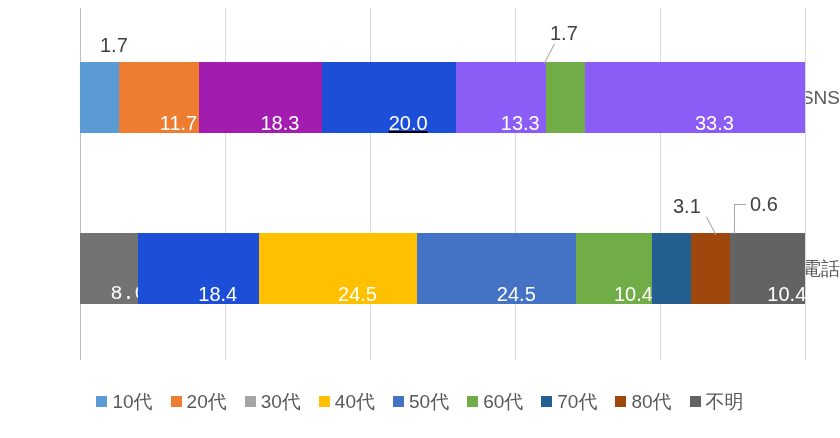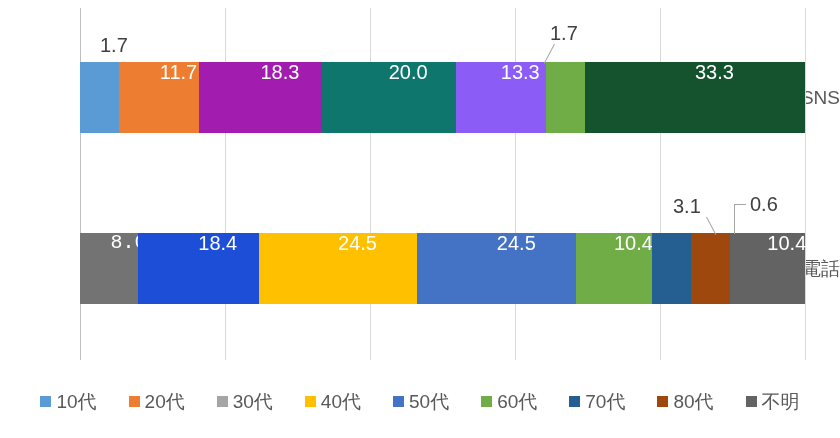--- a/index.html
+++ b/index.html
@@ -58,21 +58,21 @@
     display: flex;
     height: 71px;
     box-sizing: border-box;
   }
   #bar-sns { left: 0; top: 54px; width: 725px; }
   #bar-tel { left: 0; top: 225px; width: 725px; }
 
   .seg {
     position: relative;
     display: flex;
-    align-items: flex-start;
+    align-items: flex-end;
     justify-content: center;
     height: 100%;
     overflow: visible;
     box-sizing: border-box;
     padding-left: 39px;
   }
   .seg-label {
     color: #ffffff;
     font-size: 20px;
     line-height: 1;
@@ -101,21 +101,21 @@
 
   
   #legend {
     position: absolute;
     left: 0;
     top: 392px;
     width: 840px;
     display: flex;
     justify-content: center;
     align-items: center;
-    gap: 32px;
+    gap: 18px;
   }
   .legend-item {
     display: flex;
     align-items: center;
     gap: 5px;
   }
   .legend-swatch {
     width: 11px;
     height: 11px;
     flex: none;
@@ -147,28 +147,28 @@
       </div>
 
     <div class="bar" id="bar-sns">
         <div class="seg" style="width: 1.7%; background: rgb(91, 155, 213);"></div>
         <div class="seg" style="width: 11.7%; background: rgb(237, 125, 49);">
           <span class="seg-label">11.7</span>
         </div>
         <div class="seg" style="width: 18.3%; background: #a21caf;">
           <span class="seg-label">18.3</span>
         </div>
-        <div class="seg" style="width: 20%; background: #0f766e;">
+        <div class="seg" style="width: 20%; background: #1d4ed8; text-decoration: underline;">
           <span class="seg-label">20.0</span>
         </div>
         <div class="seg" style="width: 13.3%; background: #8b5cf6;">
           <span class="seg-label">13.3</span>
         </div>
         <div class="seg" style="width: 1.7%; background: rgb(112, 173, 71);"></div>
-        <div class="seg" style="width: 33.3%; background: #14532d;">
+        <div class="seg" style="width: 33.3%; background: #8b5cf6;">
           <span class="seg-label">33.3</span>
         </div>
       </div>
 
     <div class="bar" id="bar-tel">
         <div class="seg" style="width: 8%; background: #737373; font-family: Liberation Mono, monospace;">
           <span class="seg-label">8.0</span>
         </div>
         <div class="seg" style="width: 18.4%; background: #1d4ed8;">
           <span class="seg-label">18.4</span>

